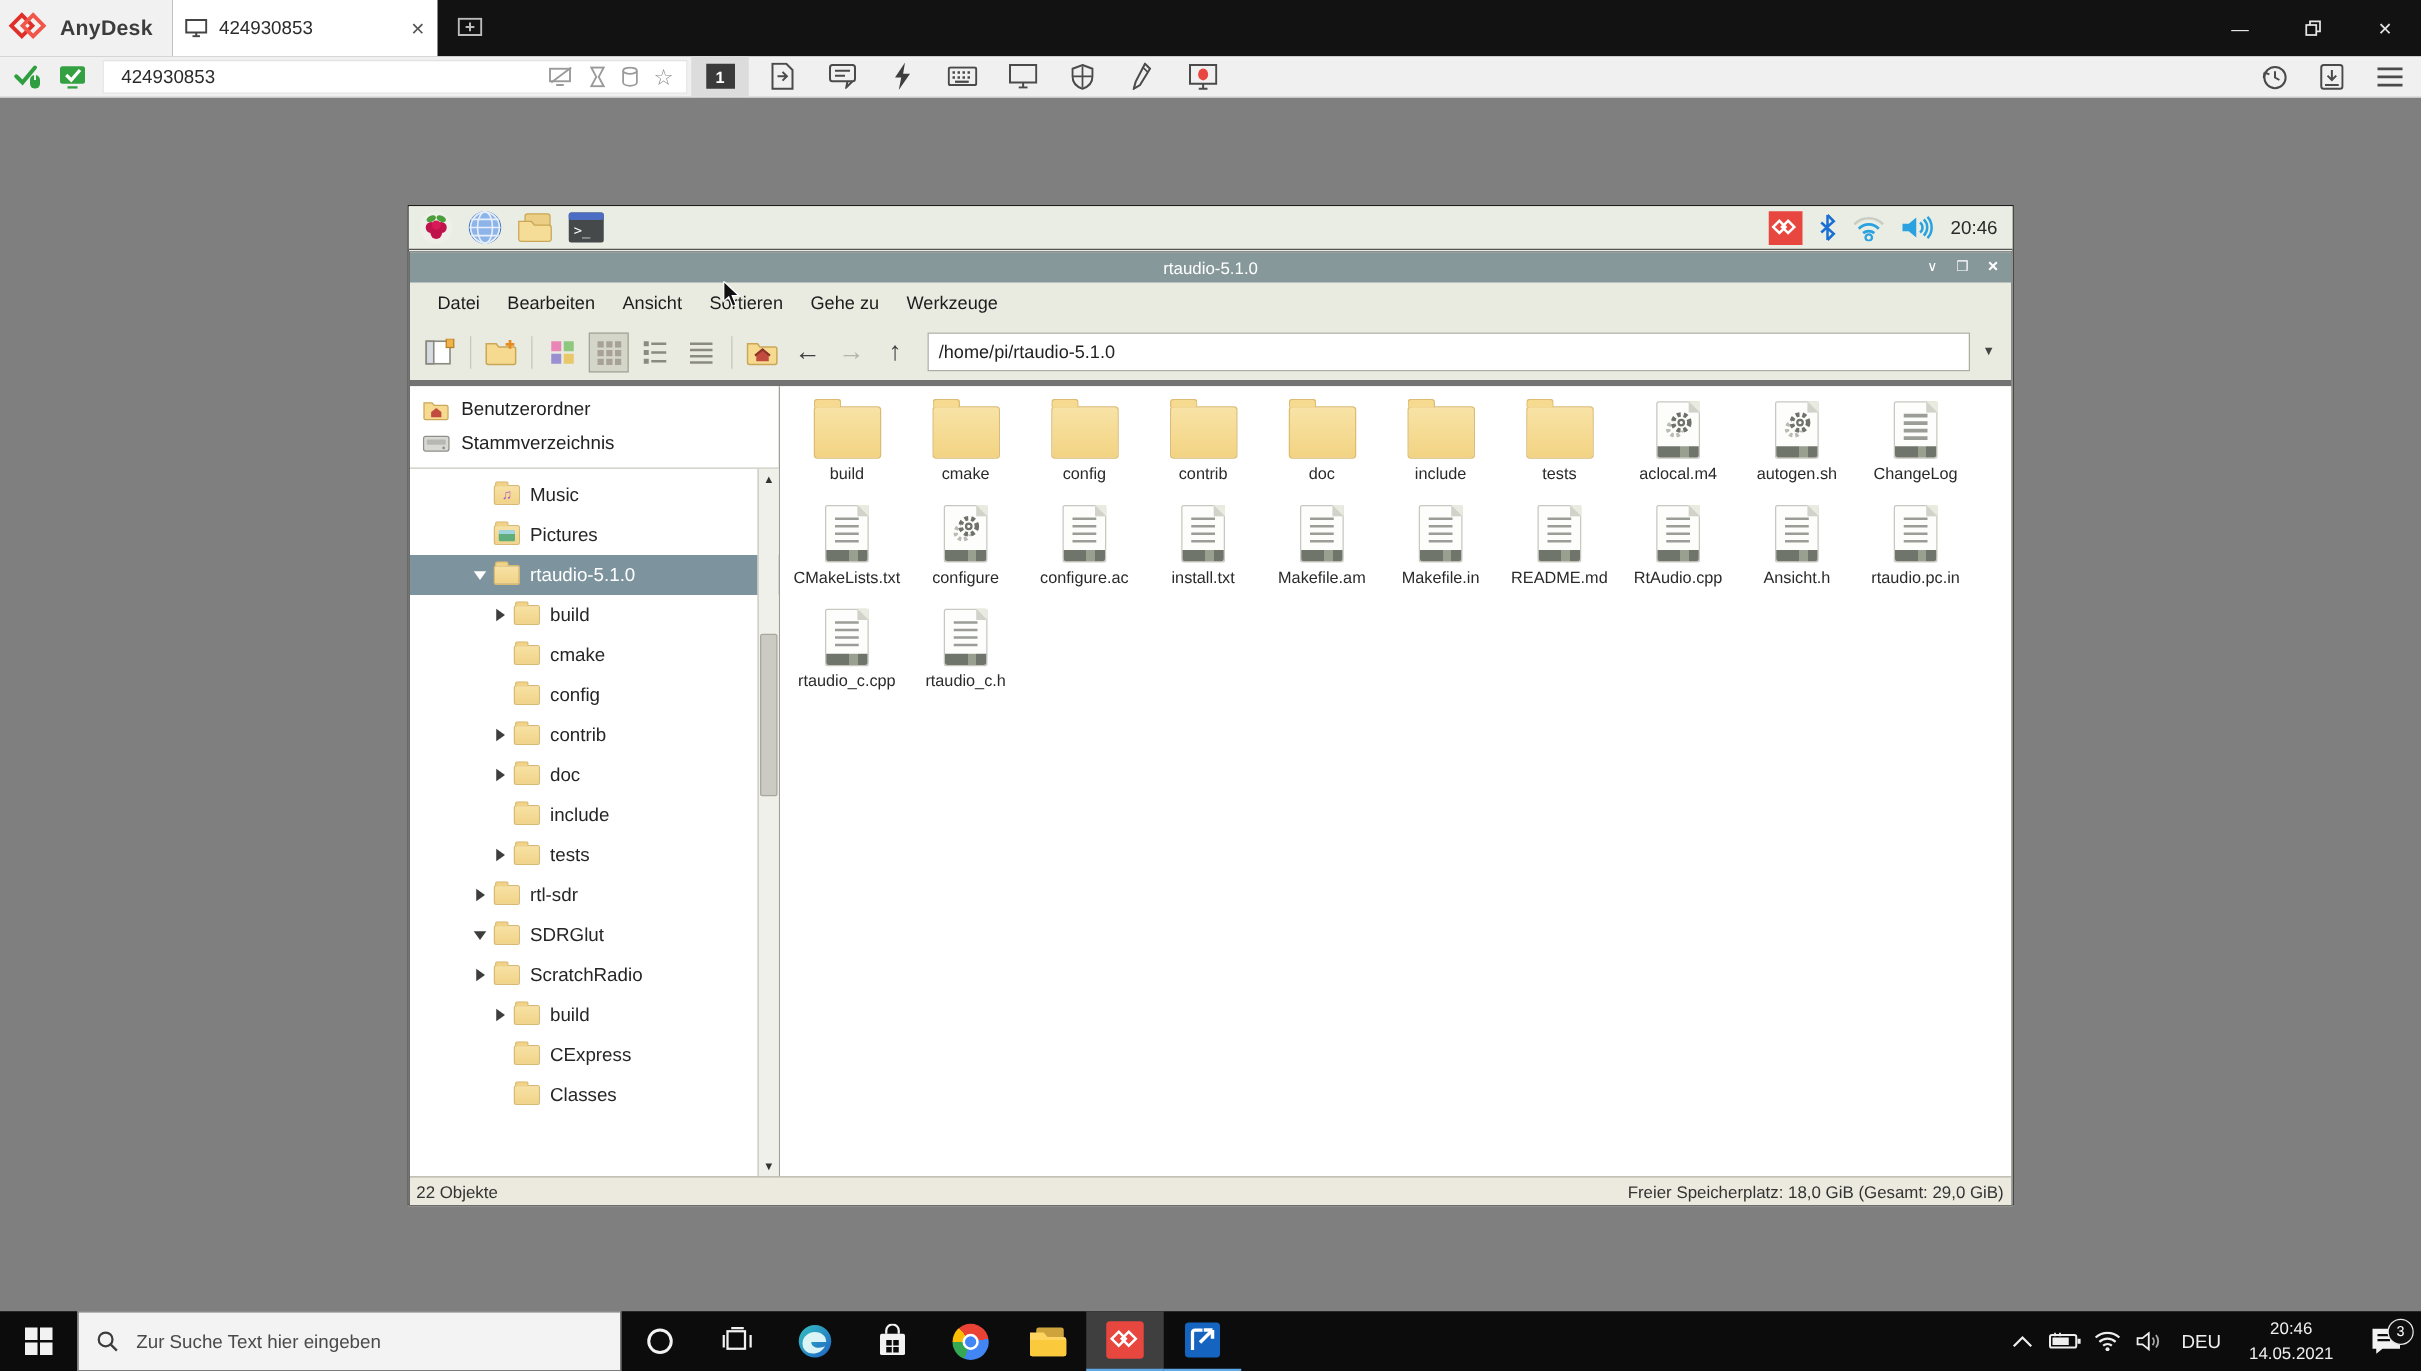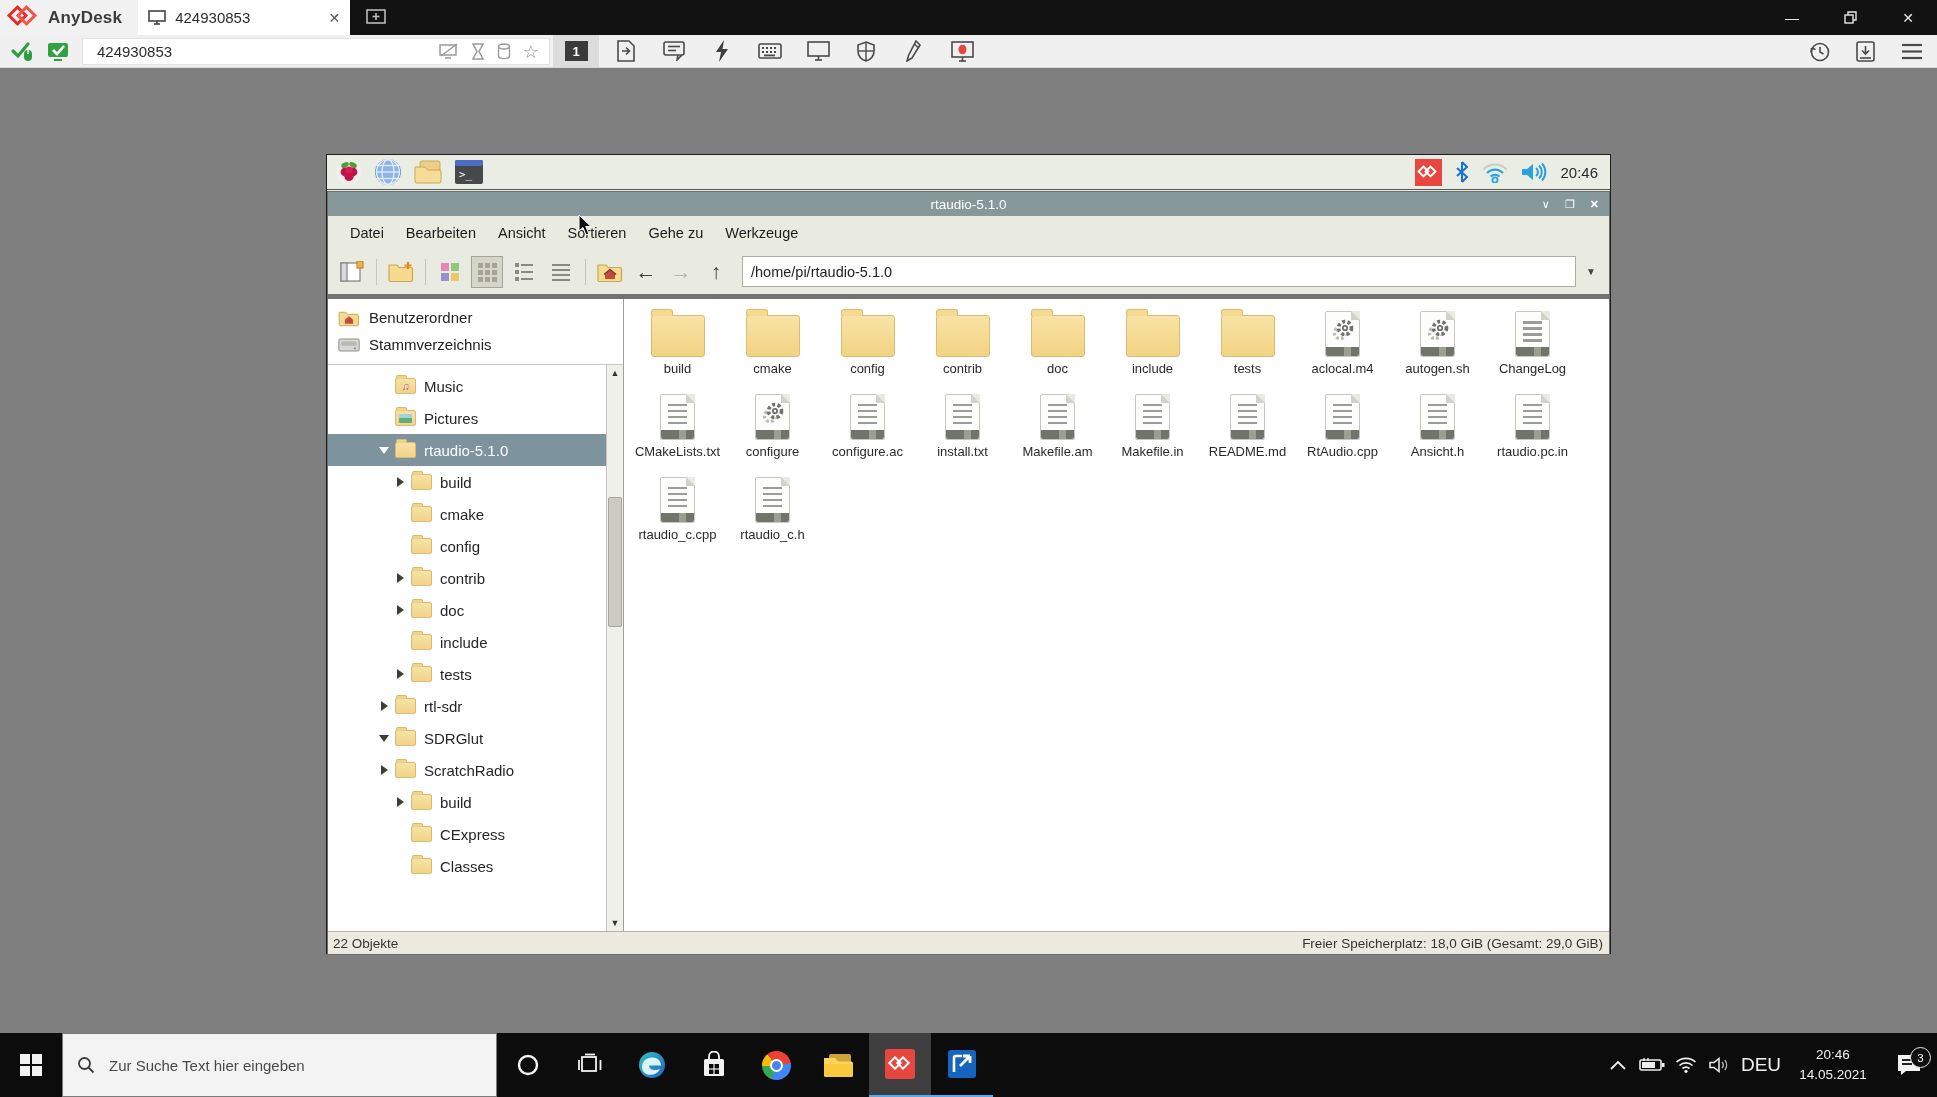--- a/index.html
+++ b/index.html
@@ -1,20 +1,20 @@
 <!DOCTYPE html>
 <html><head>
 <meta charset="utf-8">
 <style>
   html,body{margin:0;padding:0;background:#444;}
   *{box-sizing:border-box;}
   .screen{position:relative;width:1937px;height:1097px;background:#7f7f7f;font-family:"Liberation Sans",sans-serif;overflow:hidden;}
 
   
-  .ad-tabbar{height:35px;background:#121212;display:flex;align-items:stretch;}
+  .ad-tabbar{height:45px;background:#121212;display:flex;align-items:stretch;}
   .ad-brand{background:#f1f1f1;display:flex;align-items:center;gap:8px;padding:0 16px 0 10px;}
   .ad-logo{width:30px;height:26px;position:relative;}
   .ad-dia{position:absolute;width:15px;height:15px;border:3.5px solid #ee3a32;transform:rotate(45deg);top:3px;background:transparent;}
   .ad-dia.d1{left:0;border-color:#e02f28;}
   .ad-dia.d2{left:9px;border-color:#f2554a;}
   .ad-brand b{font-size:17px;color:#3c3c3c;letter-spacing:.2px;}
   .ad-tab{background:#fff;width:212px;display:flex;align-items:center;gap:9px;padding:0 10px;}
   .ad-tab .tlab{font-size:15px;color:#2c2c2c;}
   .ad-tab .tclose{margin-left:auto;color:#555;font-size:14px;cursor:default;}
   .ad-newtab{width:52px;display:flex;align-items:center;justify-content:center;}
@@ -105,33 +105,33 @@
   .flabel{max-width:88px;font-size:13px;line-height:1.3;color:#2a2a2a;text-align:center;overflow-wrap:anywhere;}
 
   .fm-status{height:23px;background:#eceade;border-top:1px solid #b2b2a6;display:flex;align-items:center;font-size:13.5px;color:#333;}
   .fm-status .sl{padding-left:5px;}
   .fm-status .sr{margin-left:auto;padding-right:6px;}
 
   
   .cursor{position:absolute;left:251px;top:60px;z-index:50;}
 
   
-  .taskbar{position:absolute;left:0;bottom:0;width:100%;height:64px;background:#0c0c0c;display:flex;align-items:stretch;}
+  .taskbar{position:absolute;left:0;bottom:0;width:100%;height:48px;background:#0c0c0c;display:flex;align-items:stretch;}
   .tb-start{width:62px;display:flex;align-items:center;justify-content:center;}
   .winlogo{display:grid;grid-template-columns:10px 10px;grid-template-rows:10px 10px;gap:2px;}
   .winlogo i{background:#f2f2f2;}
   .tb-search{width:435px;background:#f3f3f3;border:1px solid #7a7a7a;display:flex;align-items:center;gap:12px;padding-left:14px;}
   .tb-search input{border:none;outline:none;background:transparent;font-size:15px;color:#3c3c3c;font-family:"Liberation Sans",sans-serif;width:330px;}
   .tb-search input::placeholder{color:#4a4a4a;opacity:1;}
   .tb-app{width:62px;display:flex;align-items:center;justify-content:center;position:relative;}
   .tb-app.open{border-bottom:2.5px solid #5ca8e8;}
   .tb-app.focus{background:#3f3f3f;}
   .tb-tray{margin-left:auto;display:flex;align-items:center;gap:0;}
   .tray-ic{width:34px;display:flex;align-items:center;justify-content:center;}
-  .tb-lang{color:#f0f0f0;font-size:19px;width:48px;text-align:center;}
+  .tb-lang{color:#f0f0f0;font-size:15px;width:48px;text-align:center;}
   .tb-clock{color:#f0f0f0;font-size:13.5px;text-align:center;line-height:1.45;width:96px;}
   .tb-notif{width:56px;display:flex;align-items:center;justify-content:center;position:relative;}
   .badge{position:absolute;right:6px;bottom:9px;width:21px;height:21px;border:1.5px solid #e8e8e8;border-radius:50%;background:#101010;color:#fff;font-size:11.5px;display:flex;align-items:center;justify-content:center;}
 
   svg{display:block;}
 </style>
 </head>
 <body>
 
 <div class="screen">

